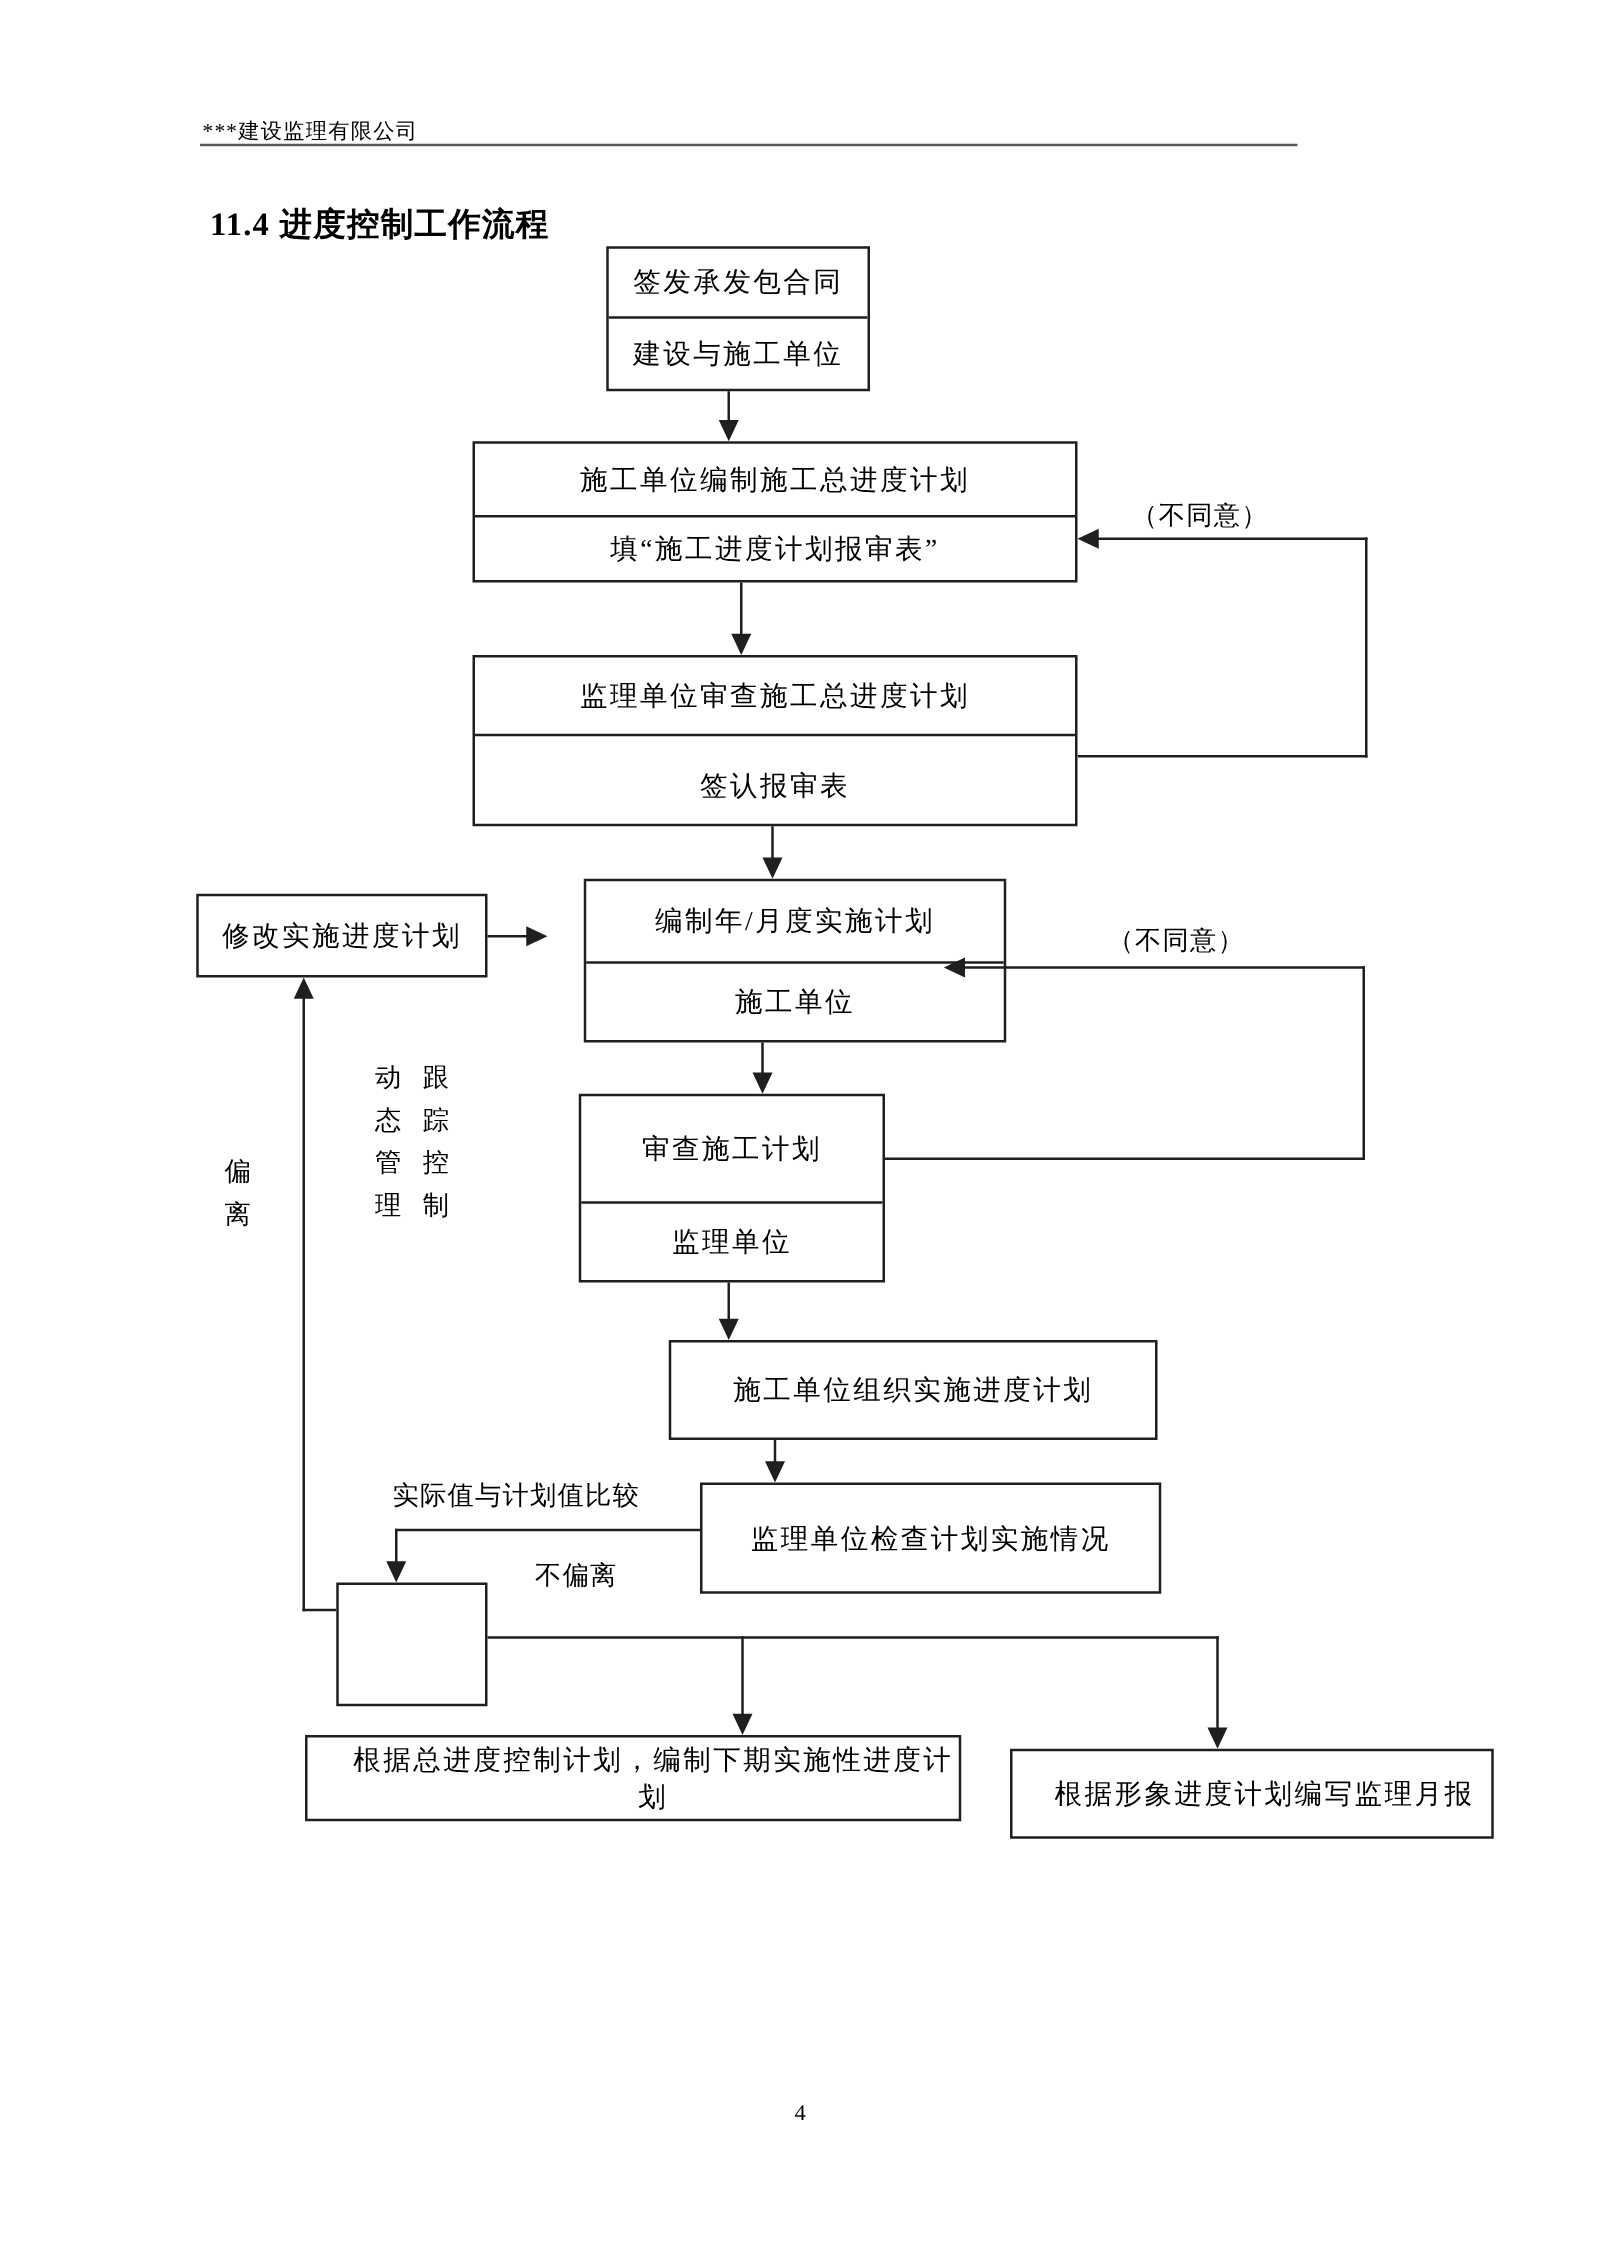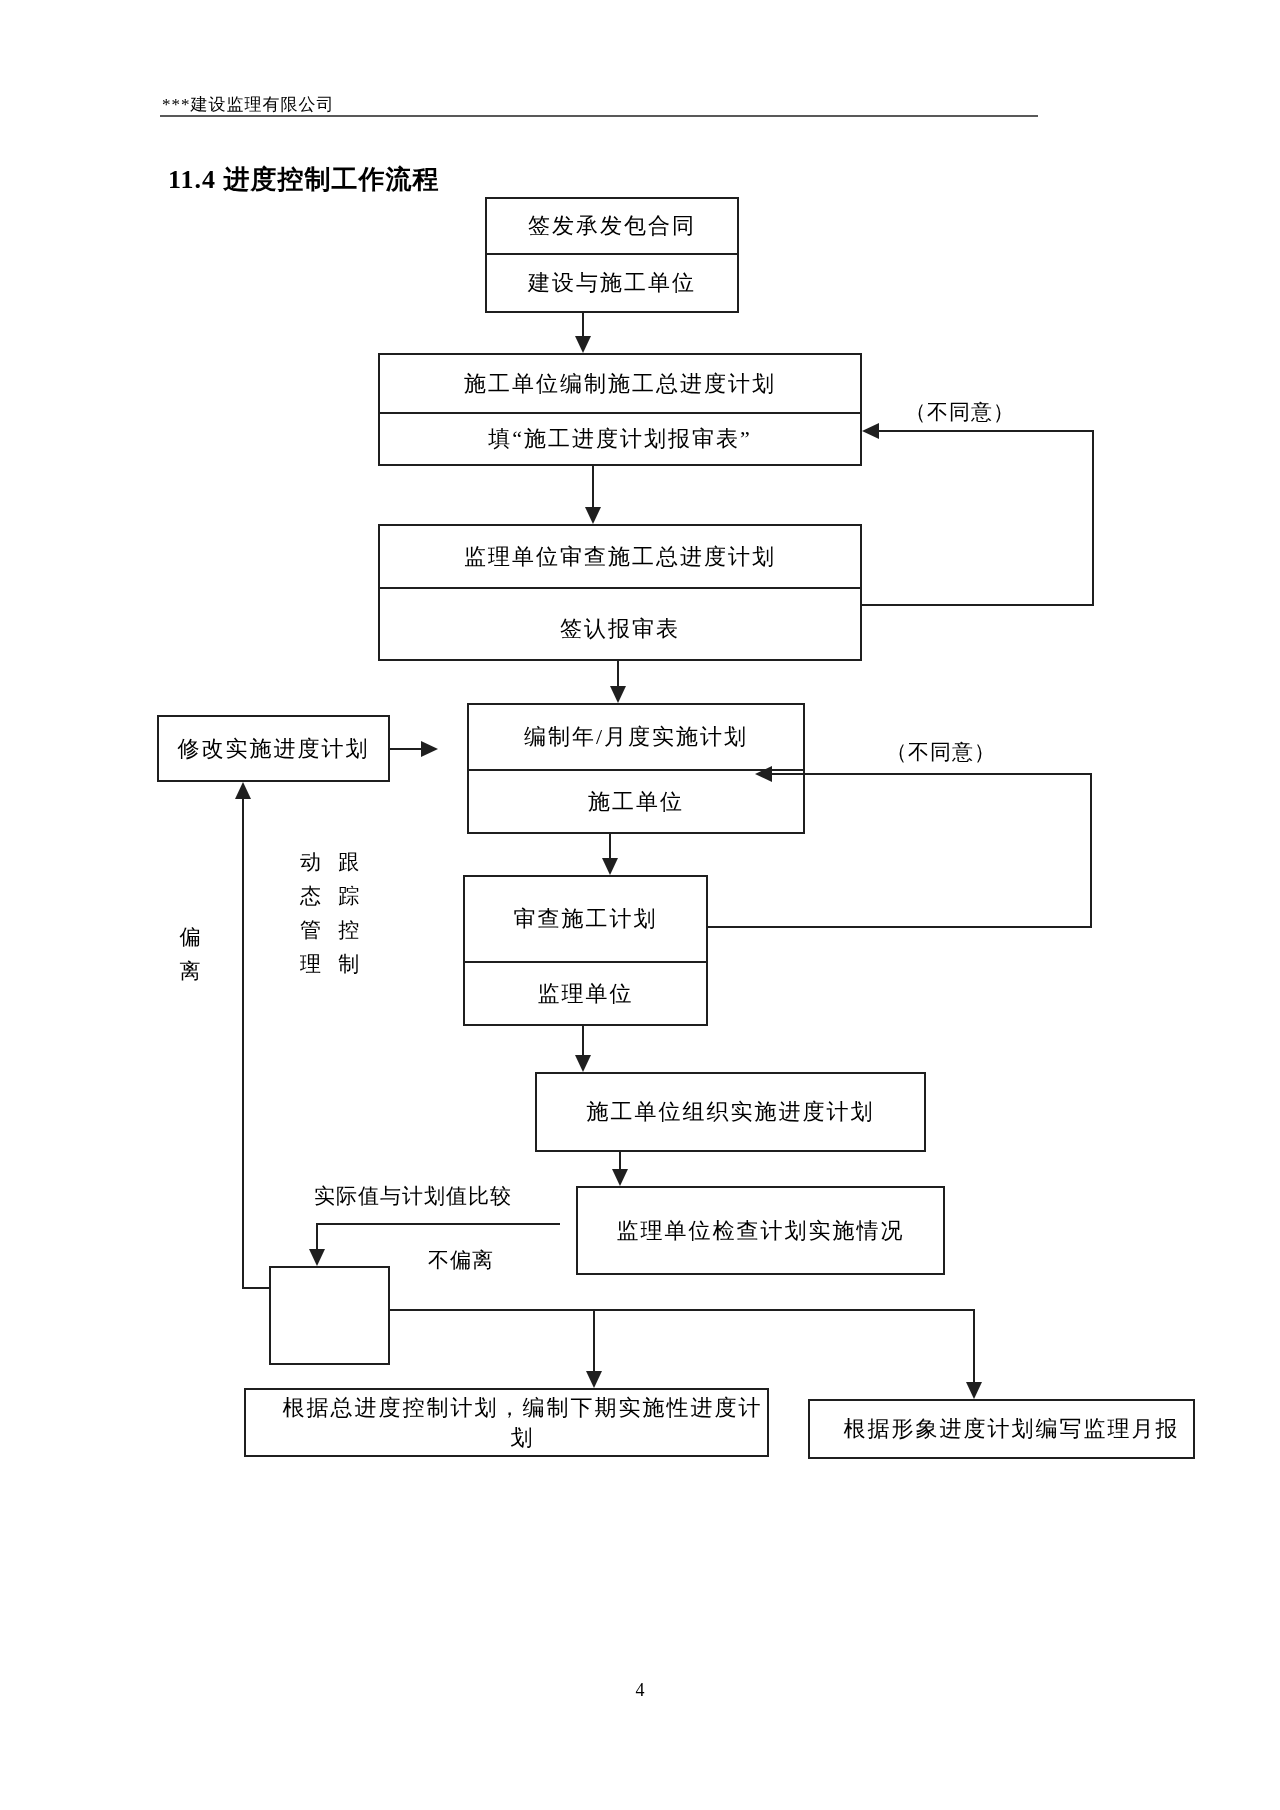--- a/index.html
+++ b/index.html
@@ -42,21 +42,21 @@
 </head>
 <body>
 
 <div class="page">
 
   <div class="abs hdr-text" style="left:162px;top:93px;">***建设监理有限公司</div>
   <div class="abs hdr-rule" style="left:160px;top:115px;width:878px;"></div>
 
   <div class="abs doc-title" style="left:168px;top:162px;">11.4 进度控制工作流程</div>
 
-  <div class="fc-box" style="left:485px;top:197px;width:254px;height:116px;">
+  <div class="fc-box" style="left:485px;top:197px;width:211px;height:116px;">
     <div class="fc-cell with-div" style="flex:0 0 54px;">签发承发包合同</div>
     <div class="fc-cell">建设与施工单位</div>
   </div>
 
   <div class="vline" style="left:582px;top:313px;height:24px;"></div>
   <div class="ah ah-down" style="left:575px;top:336px;"></div>
 
   <div class="fc-box" style="left:378px;top:353px;width:484px;height:113px;">
     <div class="fc-cell with-div" style="flex:0 0 57px;">施工单位编制施工总进度计划</div>
     <div class="fc-cell">填“施工进度计划报审表”</div>
@@ -128,21 +128,21 @@
 
   <div class="fc-box" style="left:535px;top:1072px;width:391px;height:80px;">
     <div class="fc-cell">施工单位组织实施进度计划</div>
   </div>
 
   <div class="vline" style="left:619px;top:1152px;height:18px;"></div>
   <div class="ah ah-down" style="left:612px;top:1169px;"></div>
 
   <div class="abs side-label" style="left:314px;top:1182px;">实际值与计划值比较</div>
 
-  <div class="fc-box" style="left:560px;top:1186px;width:369px;height:89px;margin-left:16px;">
+  <div class="fc-box" style="left:560px;top:1186px;width:369px;height:89px;">
     <div class="fc-cell">监理单位检查计划实施情况</div>
   </div>
 
   <div class="hline" style="left:316px;top:1223px;width:244px;"></div>
   <div class="vline" style="left:316px;top:1223px;height:28px;"></div>
   <div class="ah ah-down" style="left:309px;top:1249px;"></div>
 
   <div class="fc-box" style="left:269px;top:1266px;width:121px;height:99px;">
     <div class="fc-cell"></div>
   </div>
@@ -152,19 +152,19 @@
   <div class="hline" style="left:390px;top:1309px;width:585px;"></div>
   <div class="vline" style="left:593px;top:1309px;height:63px;"></div>
   <div class="ah ah-down" style="left:586px;top:1371px;"></div>
   <div class="vline" style="left:973px;top:1309px;height:74px;"></div>
   <div class="ah ah-down" style="left:966px;top:1382px;"></div>
 
   <div class="fc-box" style="left:244px;top:1388px;width:525px;height:69px;padding-left:32px;">
     <div class="fc-cell">根据总进度控制计划，编制下期实施性进度计划</div>
   </div>
 
-  <div class="fc-box" style="left:808px;top:1399px;width:387px;height:60px;padding-left:20px;">
+  <div class="fc-box" style="left:808px;top:1399px;width:387px;height:72px;padding-left:20px;">
     <div class="fc-cell">根据形象进度计划编写监理月报</div>
   </div>
 
   <div class="abs page-num" style="left:0px;top:1680px;">4</div>
 
 </div>
 
 </body></html>

